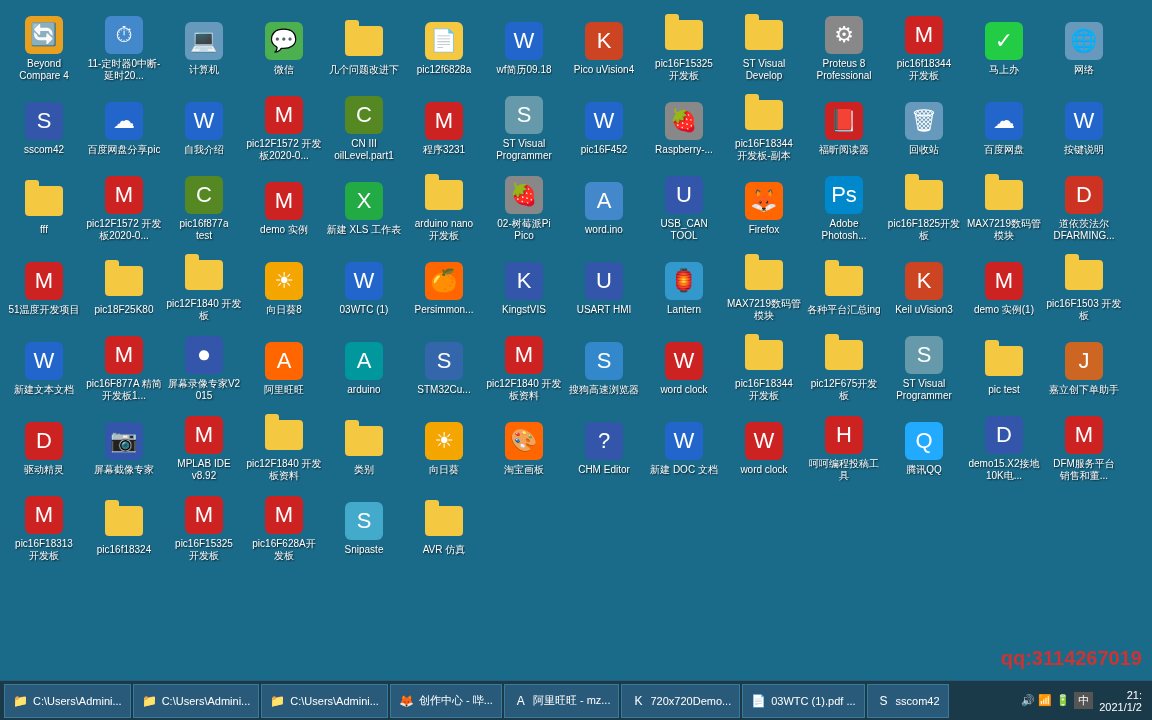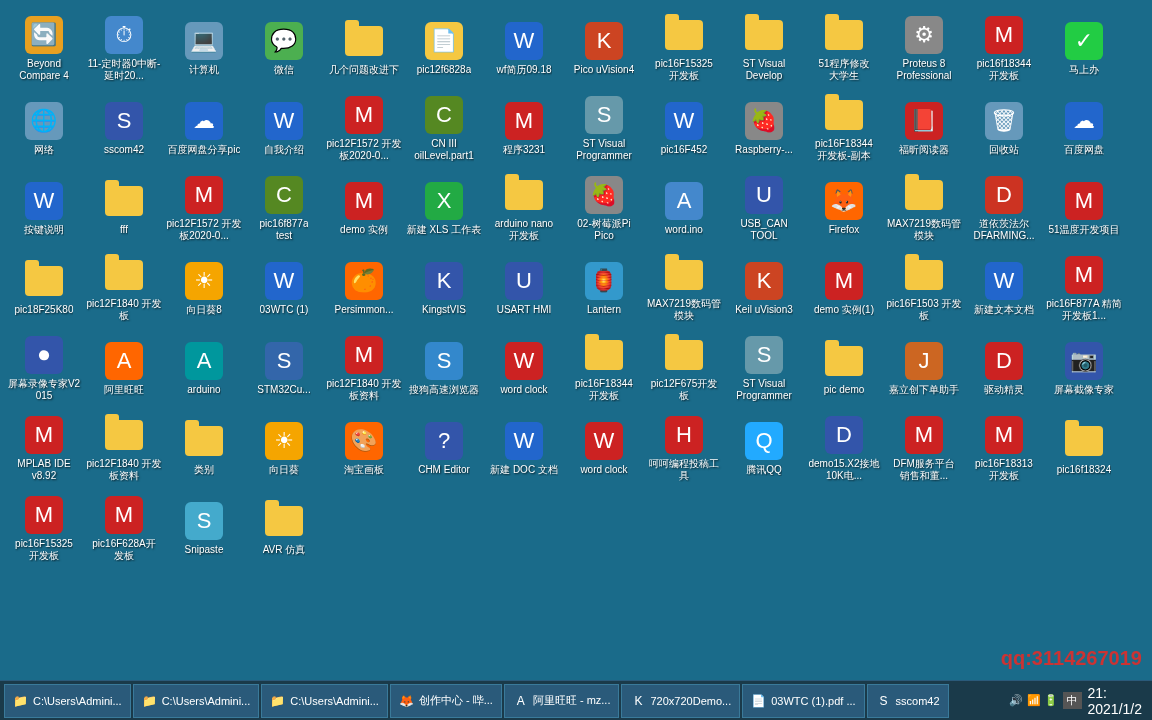--- a/index.html
+++ b/index.html
@@ -115,22 +115,23 @@
       padding-right: 6px;
     }
     .sys-tray {
       display: flex;
       align-items: center;
       gap: 4px;
       font-size: 11px;
       color: white;
     }
     .clock-display {
-      font-size: 14px;
+      font-size: 11px;
       color: white;
+      text-align: right;
     }
     .qq-watermark {
       position: absolute;
       bottom: 50px;
       right: 10px;
       color: #cc3333;
       font-size: 20px;
       font-weight: bold;
       font-family: Arial, sans-serif;
     }
@@ -204,26 +205,20 @@
       <div class="icon-label">pic16F15325<br>开发板</div>
     </div>
     <div class="icon-item">
       <div class="icon-img">
         <div class="folder-yellow"></div>
       </div>
       <div class="icon-label">ST Visual<br>Develop</div>
     </div>
     <div class="icon-item">
       <div class="icon-img">
-        <div class="folder-yellow"></div>
-      </div>
-      <div class="icon-label">51程序修改<br>大学生</div>
-    </div>
-    <div class="icon-item">
-      <div class="icon-img">
         <div class="icon-box" style="background:#888">⚙</div>
       </div>
       <div class="icon-label">Proteus 8<br>Professional</div>
     </div>
     <div class="icon-item">
       <div class="icon-img">
         <div class="icon-box" style="background:#cc2222">M</div>
       </div>
       <div class="icon-label">pic16f18344<br>开发板</div>
     </div>
@@ -378,20 +373,32 @@
       <div class="icon-label">USB_CAN<br>TOOL</div>
     </div>
     <div class="icon-item">
       <div class="icon-img">
         <div class="icon-box" style="background:#ff6600">🦊</div>
       </div>
       <div class="icon-label">Firefox</div>
     </div>
     <div class="icon-item">
       <div class="icon-img">
+        <div class="icon-box" style="background:#0088cc">Ps</div>
+      </div>
+      <div class="icon-label">Adobe<br>Photosh...</div>
+    </div>
+    <div class="icon-item">
+      <div class="icon-img">
+        <div class="folder-yellow"></div>
+      </div>
+      <div class="icon-label">pic16F1825开发板</div>
+    </div>
+    <div class="icon-item">
+      <div class="icon-img">
         <div class="folder-yellow"></div>
       </div>
       <div class="icon-label">MAX7219数码管模块</div>
     </div>
     <div class="icon-item">
       <div class="icon-img">
         <div class="icon-box" style="background:#cc3322">D</div>
       </div>
       <div class="icon-label">道依茨法尔<br>DFARMING...</div>
     </div>
@@ -450,20 +457,26 @@
       <div class="icon-label">Lantern</div>
     </div>
     <div class="icon-item">
       <div class="icon-img">
         <div class="folder-yellow"></div>
       </div>
       <div class="icon-label">MAX7219数码管模块</div>
     </div>
     <div class="icon-item">
       <div class="icon-img">
+        <div class="folder-yellow"></div>
+      </div>
+      <div class="icon-label">各种平台汇总ing</div>
+    </div>
+    <div class="icon-item">
+      <div class="icon-img">
         <div class="icon-box" style="background:#cc4422">K</div>
       </div>
       <div class="icon-label">Keil uVision3</div>
     </div>
     <div class="icon-item">
       <div class="icon-img">
         <div class="icon-box" style="background:#cc2222">M</div>
       </div>
       <div class="icon-label">demo 实例(1)</div>
     </div>
@@ -542,21 +555,21 @@
     <div class="icon-item">
       <div class="icon-img">
         <div class="icon-box" style="background:#6699aa">S</div>
       </div>
       <div class="icon-label">ST Visual<br>Programmer</div>
     </div>
     <div class="icon-item">
       <div class="icon-img">
         <div class="folder-yellow"></div>
       </div>
-      <div class="icon-label">pic demo</div>
+      <div class="icon-label">pic test</div>
     </div>
     <div class="icon-item">
       <div class="icon-img">
         <div class="icon-box" style="background:#cc6622">J</div>
       </div>
       <div class="icon-label">嘉立创下单助手</div>
     </div>
     <div class="icon-item">
       <div class="icon-img">
         <div class="icon-box" style="background:#cc2222">D</div>

